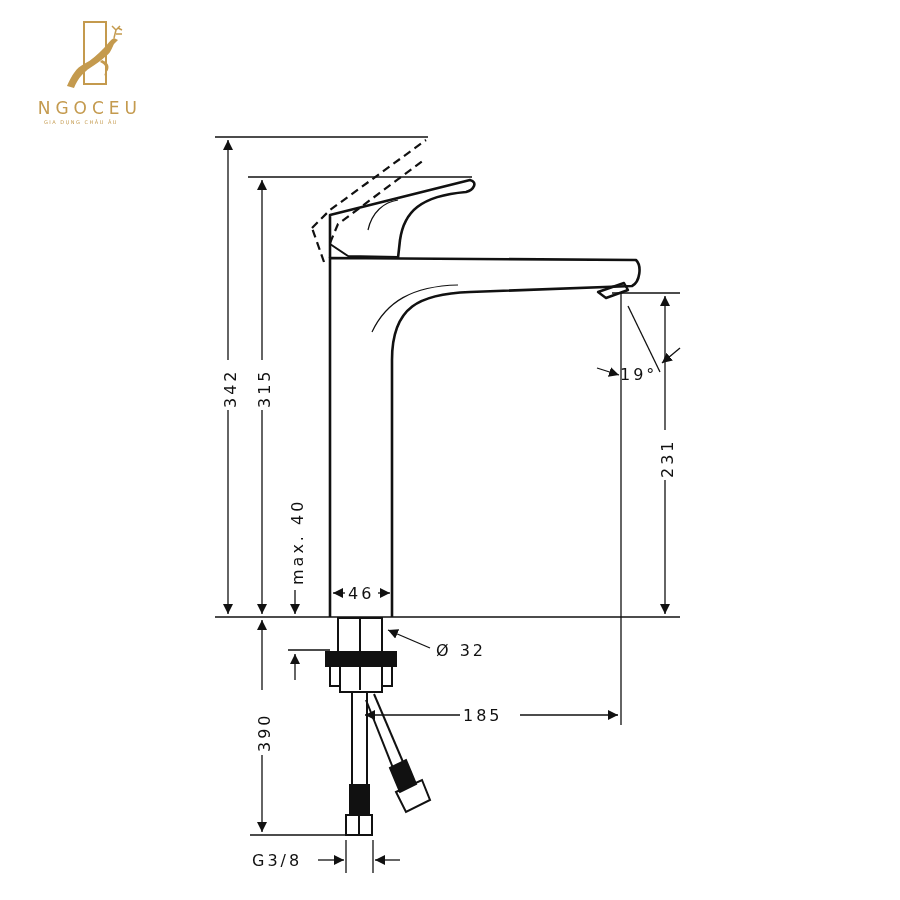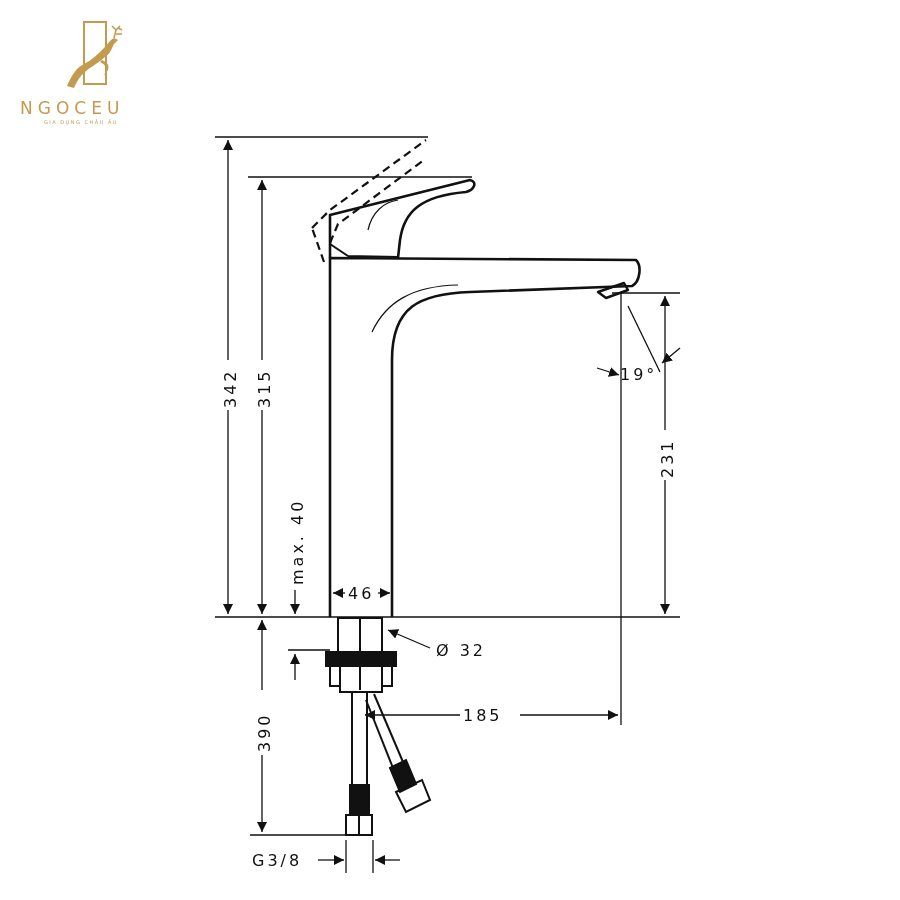--- a/index.html
+++ b/index.html
@@ -1,19 +1,19 @@
 <!DOCTYPE html>
 <html><head>
   <meta charset="utf-8">
   <style>
     html, body { margin: 0; padding: 0; background: #ffffff; }
     body { width: 900px; height: 900px; position: relative; overflow: hidden; font-family: "DejaVu Sans", sans-serif; }
     .logo { position: absolute; left: 20px; top: 16px; width: 122px; height: 100px; }
     .logo-mark { position: absolute; left: 42px; top: 4px; width: 70px; height: 72px; }
-    .brand-name { position: absolute; left: 0; top: 82px; width: 122px; text-align: left; color: #c49a4e; font-family: "DejaVu Sans", sans-serif; font-size: 17px; letter-spacing: 5px; font-weight: 400; }
+    .brand-name { position: absolute; left: 0; top: 82px; width: 122px; text-align: right; color: #c49a4e; font-family: "DejaVu Sans", sans-serif; font-size: 17px; letter-spacing: 5px; font-weight: 400; }
     .brand-tag { position: absolute; left: 0; top: 103px; width: 122px; text-align: center; color: #c49a4e; font-size: 5px; letter-spacing: 1.5px; }
     .drawing { position: absolute; left: 0; top: 0; width: 900px; height: 900px; }
     .dim-label { font-family: "DejaVu Sans", sans-serif; font-size: 16px; fill: #111; letter-spacing: 3px; }
   </style>
 </head>
 <body>
 
 <div class="logo">
   <svg class="logo-mark" viewBox="0 0 70 72">
     <rect x="22" y="2" width="22" height="62" fill="none" stroke="#c49a4e" stroke-width="2"></rect>

